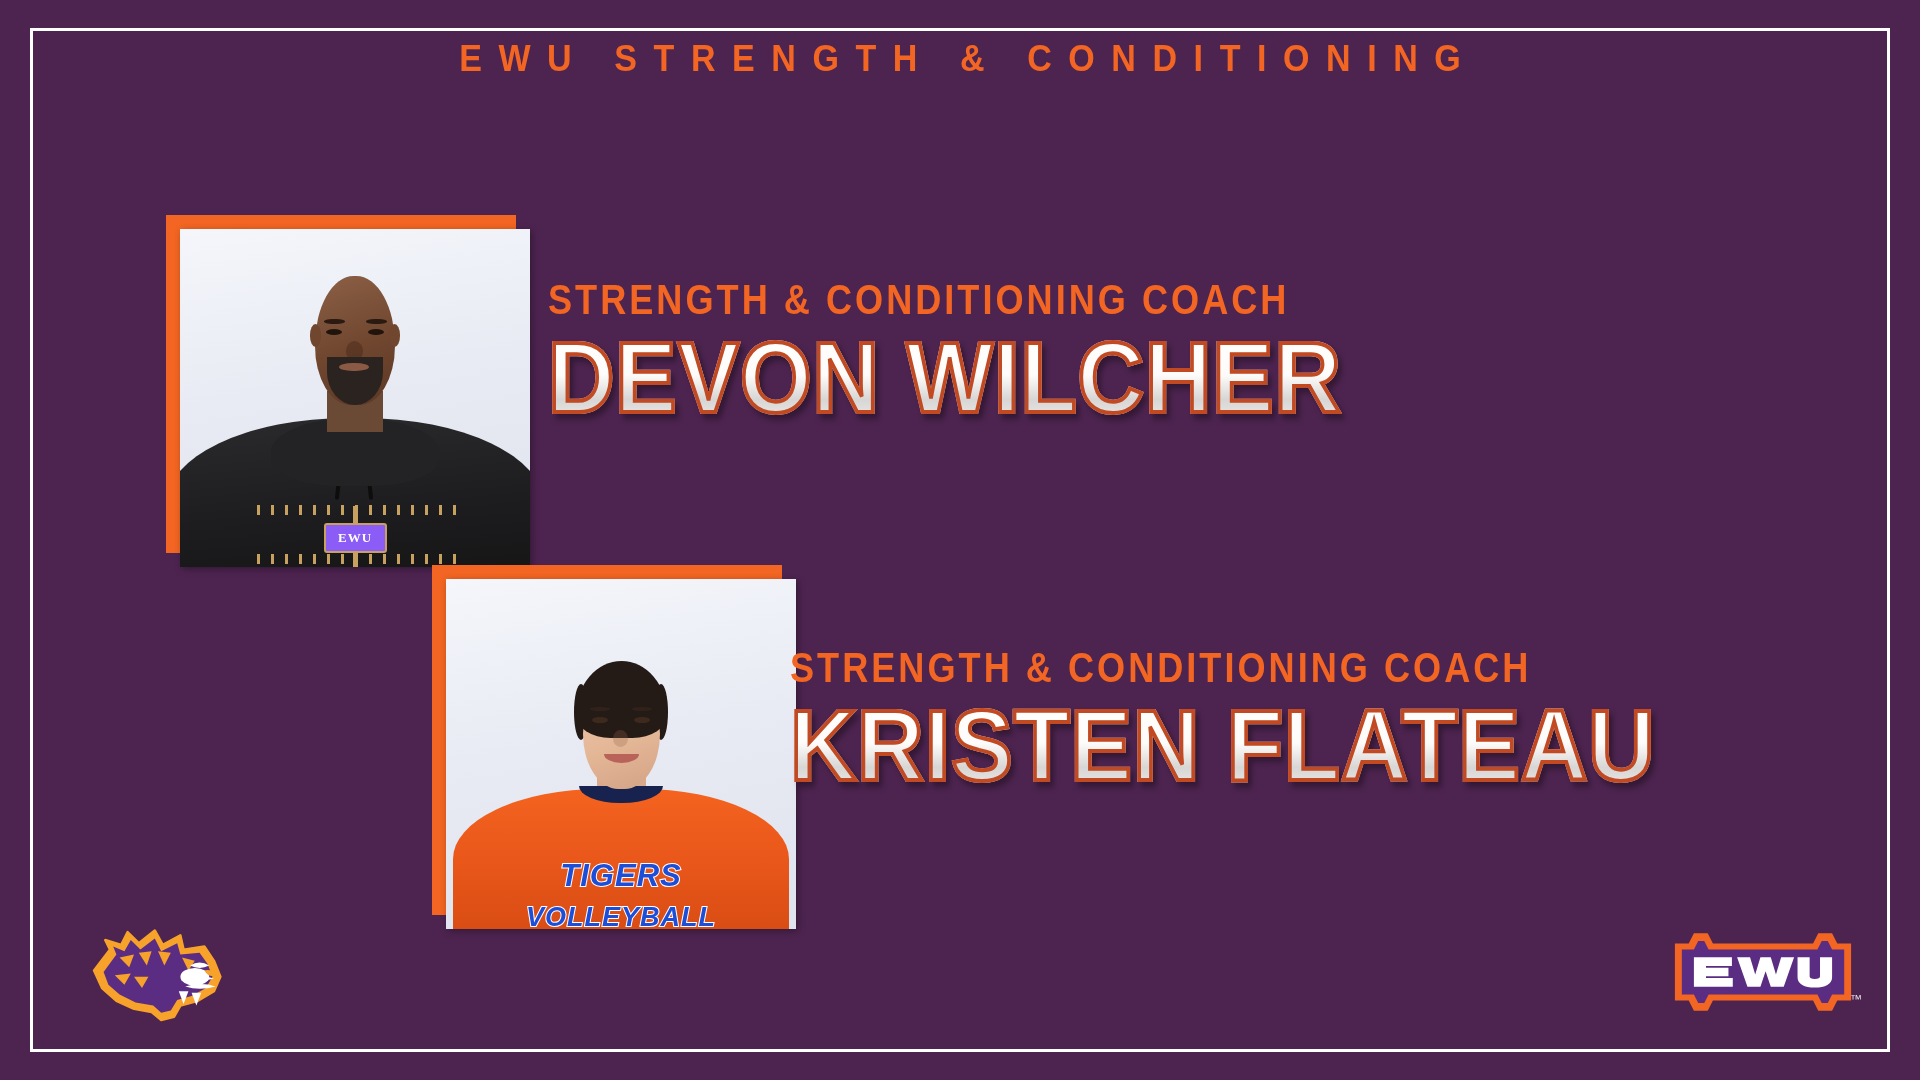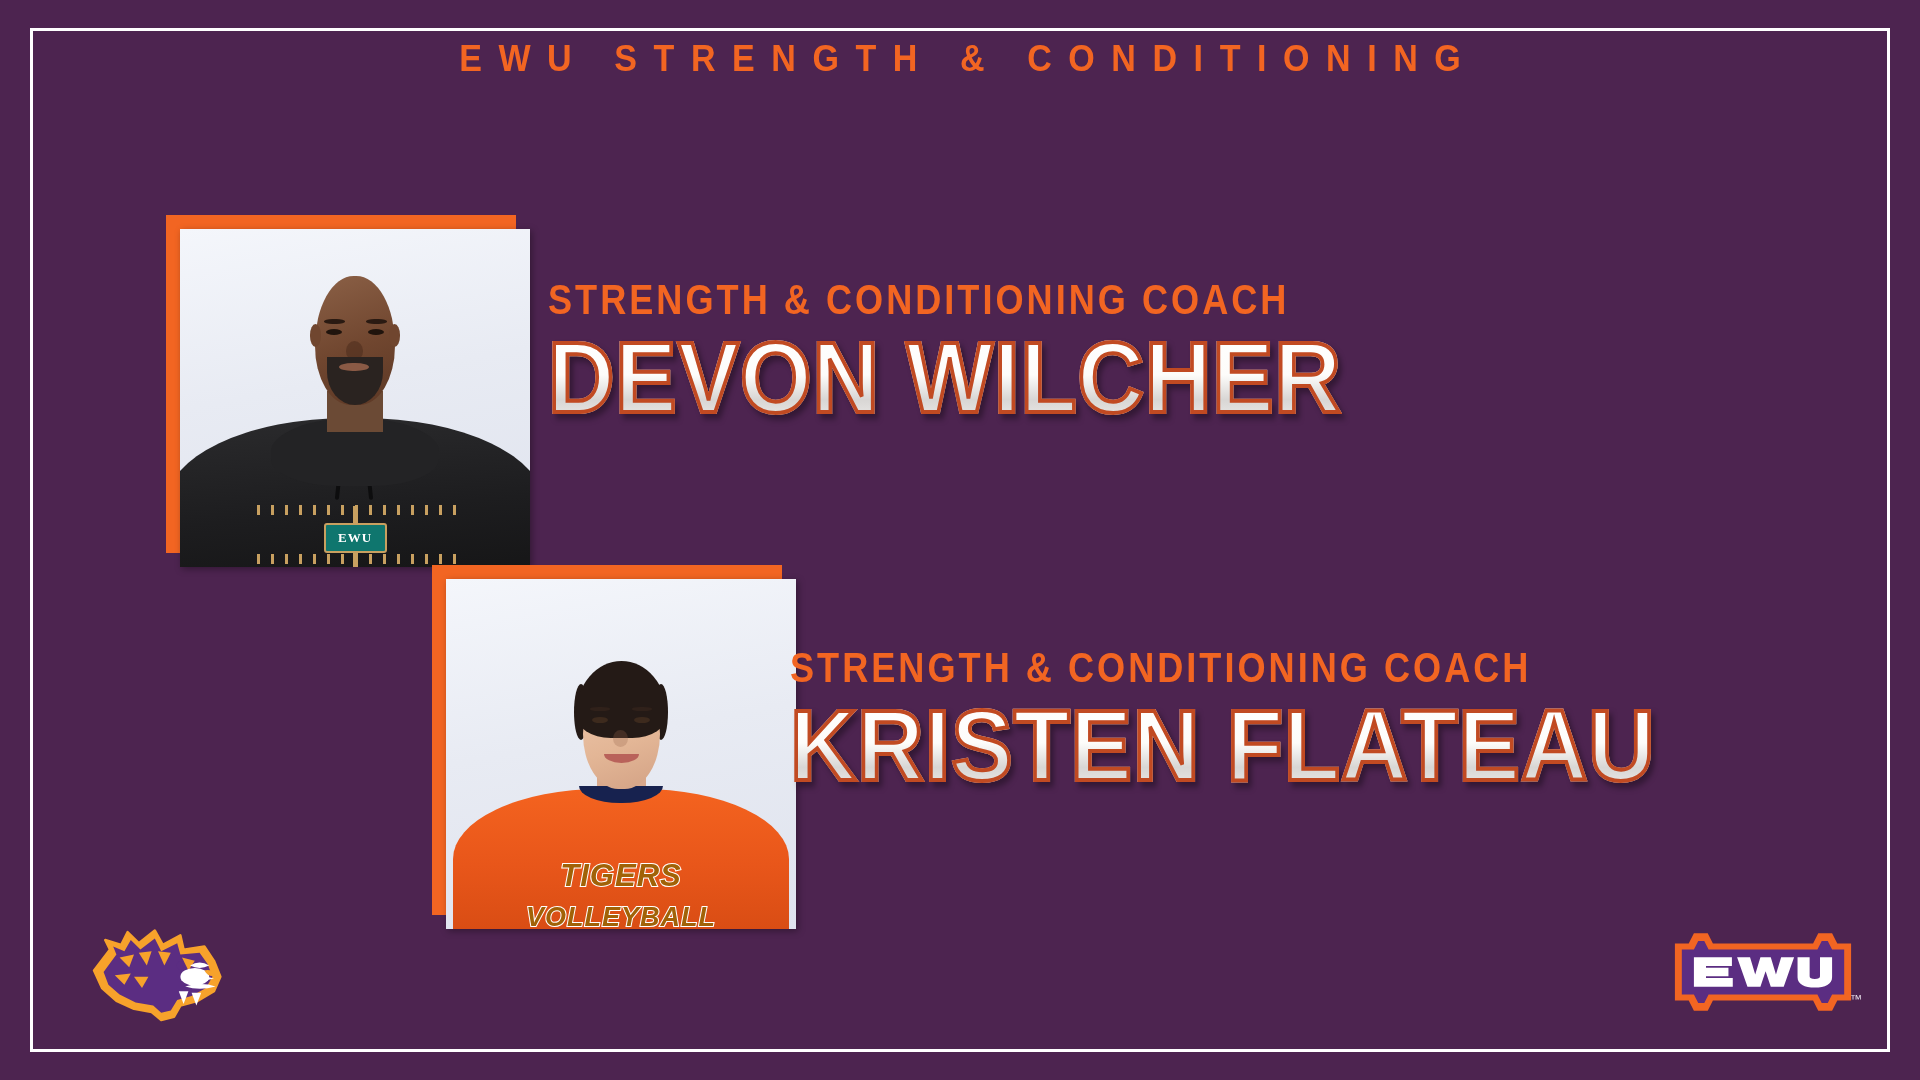--- a/index.html
+++ b/index.html
@@ -110,21 +110,21 @@
   .p1 .beard {
     position:absolute; left:42%; top:38%; width:16%; height:14%;
     background:#2a2320; border-radius:0 0 50% 50% / 0 0 70% 70%;
   }
   .p1 .lip {
     position:absolute; left:45.5%; top:39.5%; width:8.5%; height:2.6%;
     background:#8a5a45; border-radius:45%;
   }
   .p1 .logo-ewu {
     position:absolute; left:41%; bottom:4%; width:18%; height:9%;
-    background:#0f766e; border:2px solid #c8a060; border-radius:3px;
+    background:#8b5cf6; border:2px solid #c8a060; border-radius:3px;
     color:#fff; font-size:13px; font-weight:bold; letter-spacing:1px;
     display:flex; align-items:center; justify-content:center;
     font-family:"Liberation Serif", serif;
   }
   .p1 .dashes {
     position:absolute; left:22%; bottom:15.5%; width:58%; height:3%;
     background:repeating-linear-gradient(90deg,#c8a060 0 3px, transparent 3px 14px);
   }
   .p1 .dashes2 {
     position:absolute; left:22%; bottom:1%; width:58%; height:3%;
@@ -186,21 +186,21 @@
   .p2 .nose2 {
     position:absolute; left:47.6%; top:43%; width:4.4%; height:5%;
     background:rgba(150,100,75,.28); border-radius:50%;
   }
   .p2 .smile {
     position:absolute; left:45%; top:50%; width:10%; height:2.6%;
     background:#b9625a; border-radius:0 0 50% 50% / 0 0 100% 100%;
   }
   .p2 .jersey-text1, .p2 .jersey-text2 {
     position:absolute; width:100%; text-align:center;
-    color:#a16207; font-weight:bold; font-style:italic;
+    color:#1d4ed8; font-weight:bold; font-style:italic;
     -webkit-text-stroke:2px #ffffff;
     paint-order:stroke fill;
     font-family:"Liberation Sans", sans-serif;
   }
   .p2 .jersey-text1 { bottom:10%; font-size:31px; letter-spacing:1px; }
   .p2 .jersey-text2 { bottom:-1%;  font-size:27px; letter-spacing:1px;margin-top:8px; }
 
   
   .name-block { position:absolute; }
   #block-wilcher { left:548px; top:276px; }

